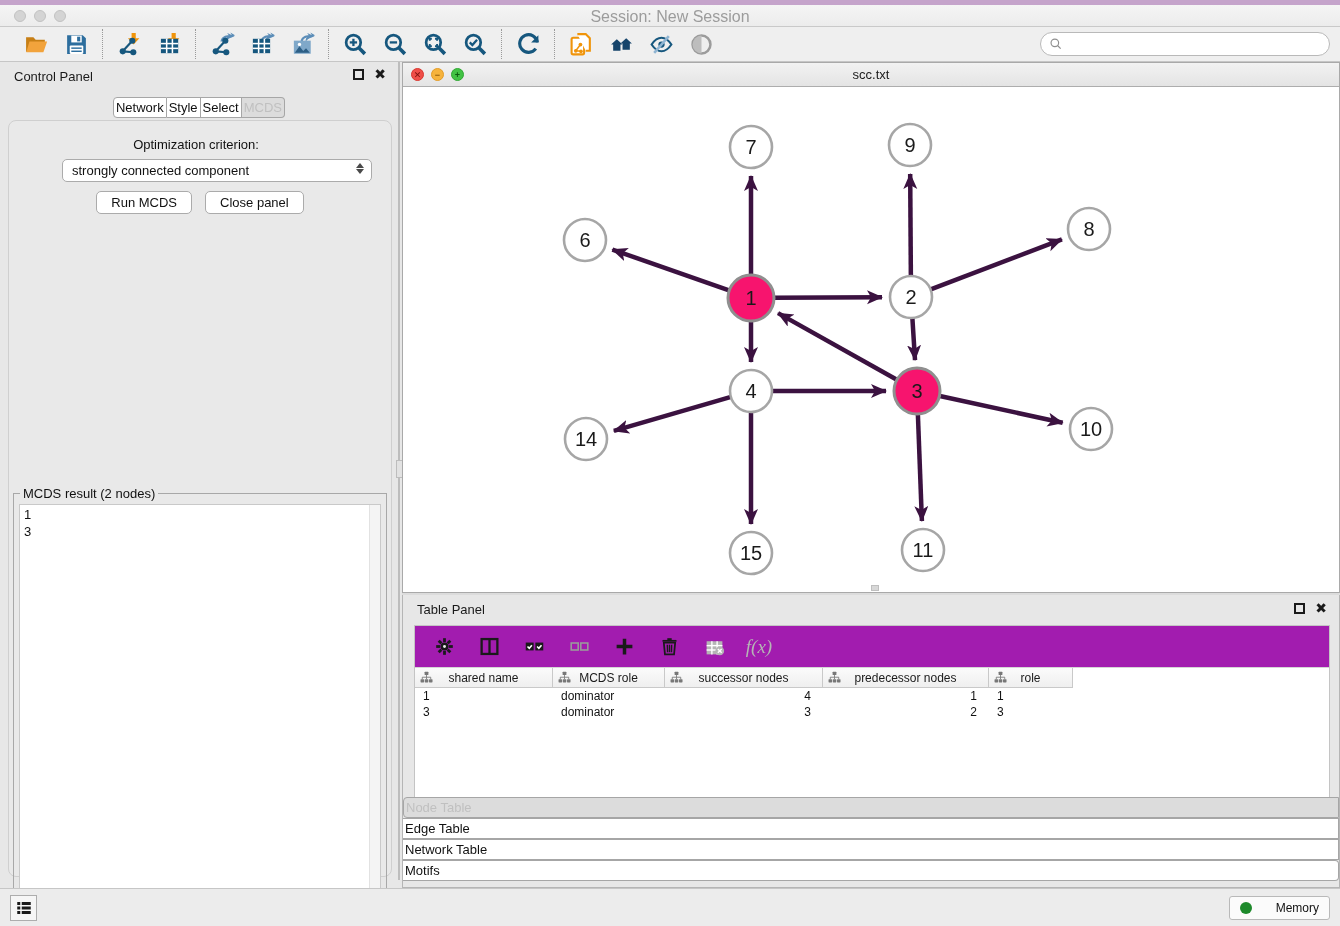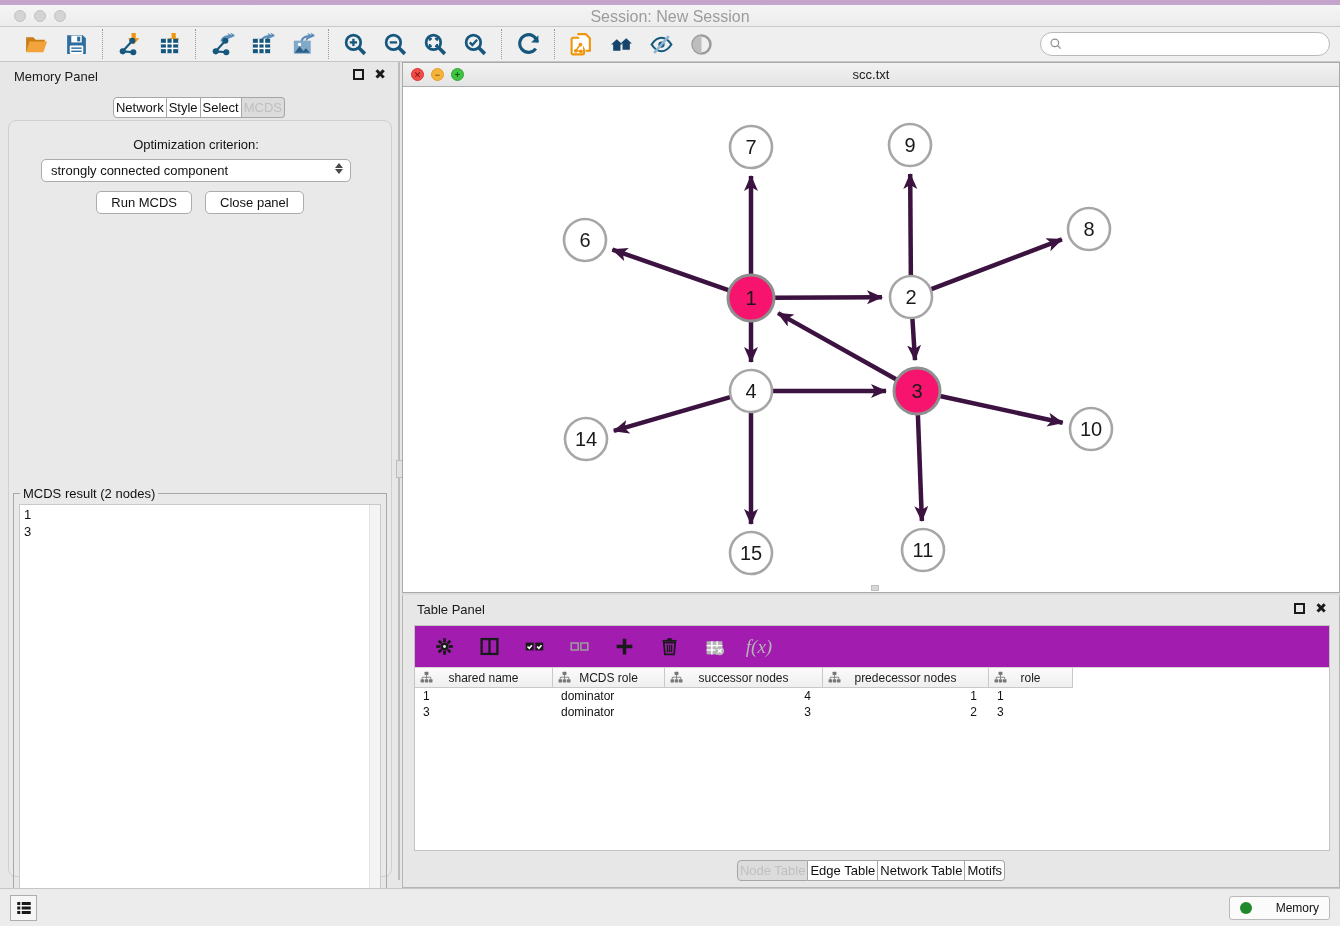--- a/index.html
+++ b/index.html
@@ -39,21 +39,21 @@
   .cp-tabs { top:35px; }
   .tab { height:21px; padding:0 2px; background:#fff; border:1px solid #A6A6A6; border-left:none;
     font-size:13px; color:#111; display:flex; align-items:center; cursor:pointer; }
   .tab:first-child { border-left:1px solid #A6A6A6; border-radius:4px 0 0 4px; }
   .tab:last-child { border-radius:0 4px 4px 0; }
   .tab.sel { background:#DCDCDC; color:#C0C0C0; }
 
   .cp-box { position:absolute; left:8px; top:58px; width:384px; height:757px;
     background:#E9E9E9; border:1px solid #CFCFCF; border-radius:8px; }
   .opt-label { position:absolute; left:0; right:8px; top:16px; text-align:center; font-size:13px; color:#111; }
-  .criterion { position:absolute; left:32px; top:38px; width:310px; height:23px; background:#fff;
+  .criterion { position:absolute; left:53px; top:38px; width:310px; height:23px; background:#fff;
     border:1px solid #ABABAB; border-radius:5px; font-size:13px; color:#111; display:flex; align-items:center;
     padding:0 24px 0 9px; cursor:pointer; }
   .stepper { position:absolute; right:7px; top:3px; display:flex; flex-direction:column; gap:1px; }
   .stepper i { width:0; height:0; border-left:4px solid transparent; border-right:4px solid transparent; display:block; }
   .stepper .up { border-bottom:5px solid #4A4A4A; }
   .stepper .dn { border-top:5px solid #4A4A4A; }
   .btn-row { position:absolute; left:0; right:0; top:70px; display:flex; justify-content:center; gap:13px; }
   .btn { height:23px; padding:0 14px; background:#fff; border:1px solid #ABABAB; border-radius:5px;
     font-size:13px; color:#111; display:flex; align-items:center; cursor:pointer; }
 
@@ -308,21 +308,21 @@
           <svg viewBox="0 0 24 24">
             <circle cx="12" cy="12" r="8.6" fill="none" stroke="#9B9B9B" stroke-width="2.4"></circle>
             <path d="M12 3.4a8.6 8.6 0 0 0 0 17.2z" fill="#BDBDBD"></path>
           </svg>
         </div>
       </div>
     </div>
 
   <div class="control-panel">
     <div class="panel-head">
-      <span class="panel-title">Memory Panel</span>
+      <span class="panel-title">Control Panel</span>
       <span class="panel-icons">
         <span class="float-ic"></span>
         <span class="close-ic">✖</span>
       </span>
     </div>
     <div class="tabs-row cp-tabs" style="position:absolute;top:35px;" id="cp-tabs">
         <div class="tab">Network</div>
         <div class="tab">Style</div>
         <div class="tab">Select</div>
         <div class="tab sel">MCDS</div>
@@ -612,21 +612,21 @@
             <div class="grid-row">
               <div class="gr-cell" style="width: 138px;">3</div>
               <div class="gr-cell" style="width: 112px;">dominator</div>
               <div class="gr-cell num" style="width: 158px;">3</div>
               <div class="gr-cell num" style="width: 166px;">2</div>
               <div class="gr-cell" style="width: 84px;">3</div>
             </div>
           </div>
       </div>
 
-      <div class="tabs-row tp-tabs" style="position:absolute;" id="tp-tabs">
+      <div class="tabs-row tp-tabs" style="position:absolute;flex-direction:column;" id="tp-tabs">
           <div class="tab sel">Node Table</div>
           <div class="tab">Edge Table</div>
           <div class="tab">Network Table</div>
           <div class="tab">Motifs</div>
         </div>
     </div>
   </div>
 
   <div class="statusbar">
     <div class="status-left-btn">

